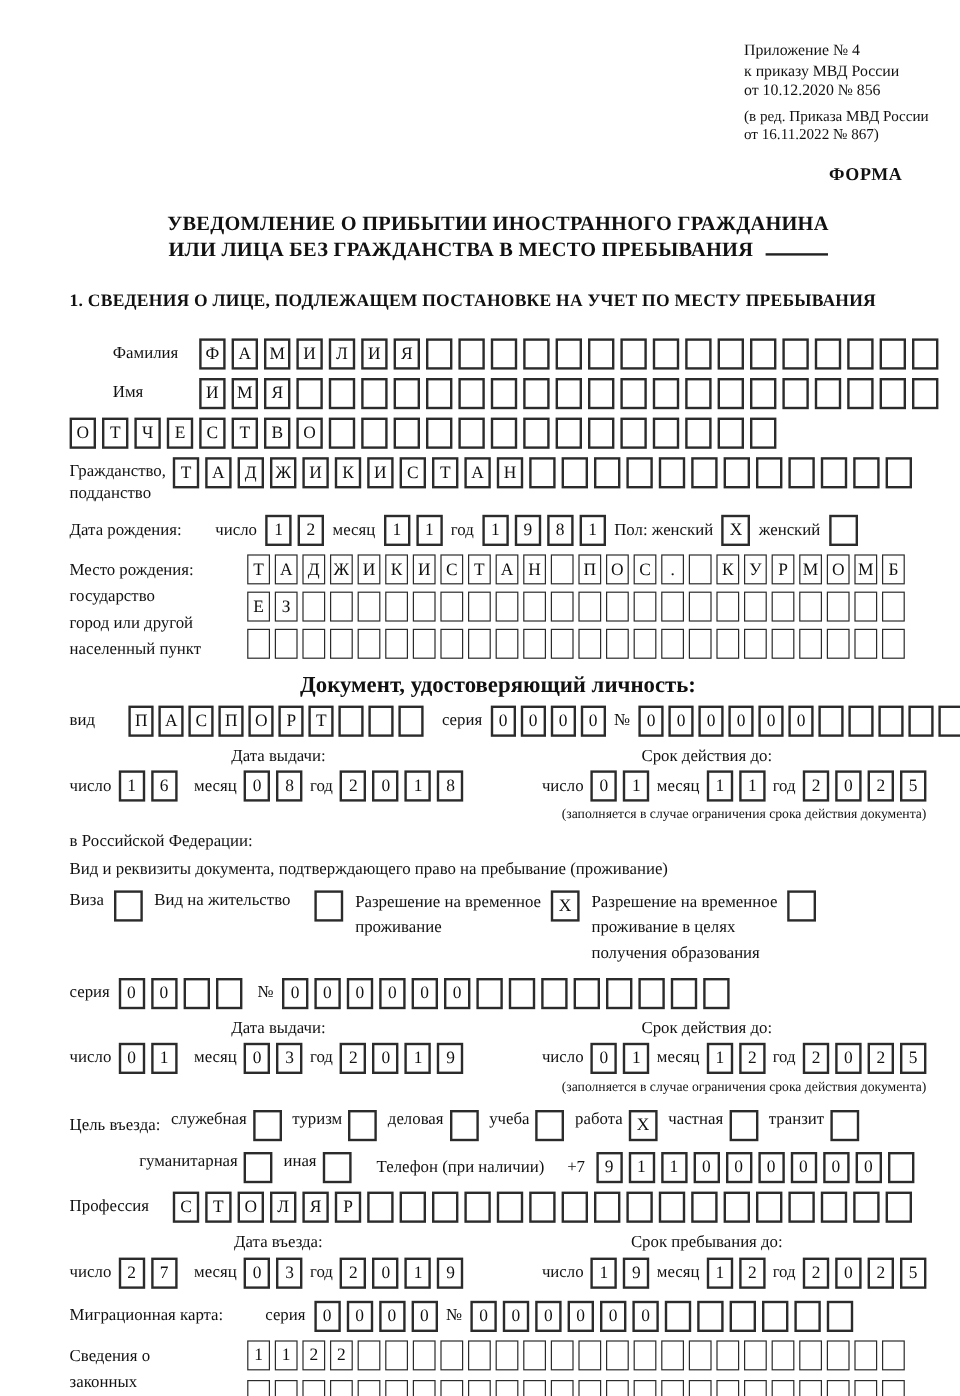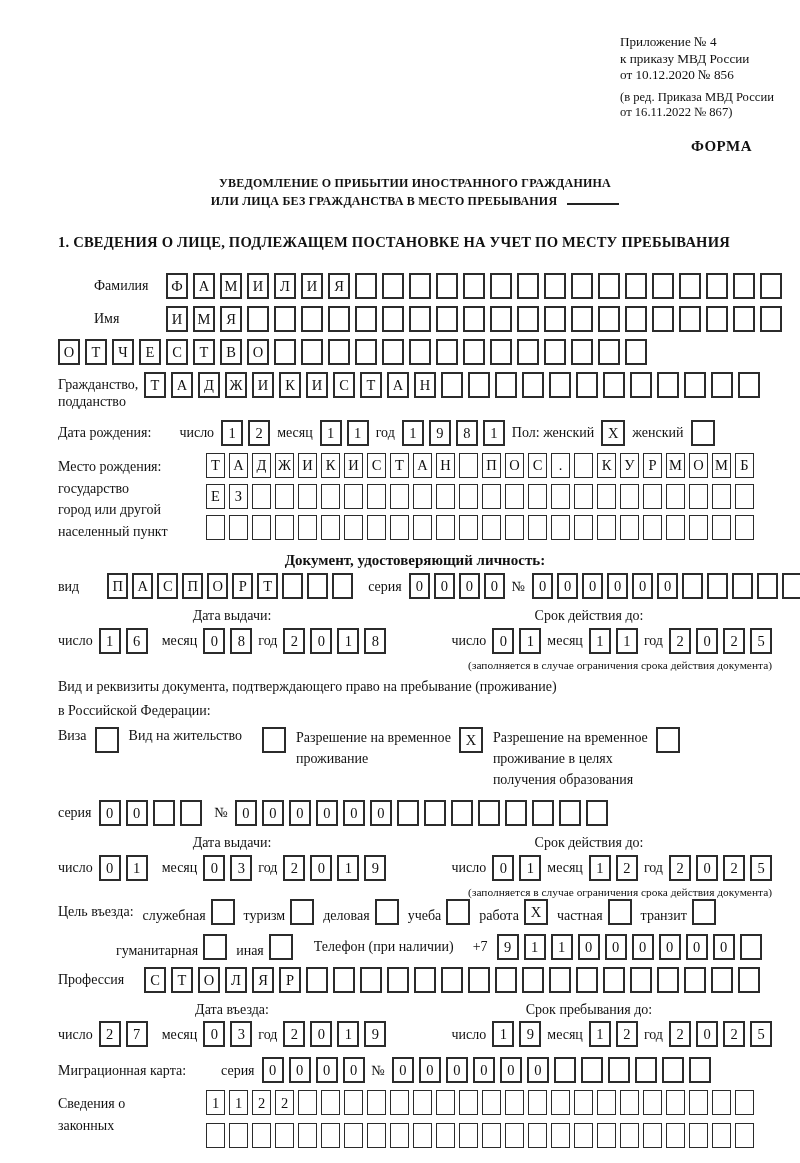--- a/index.html
+++ b/index.html
@@ -11,21 +11,21 @@
   }
   .page { width: 800px; min-height: 1163px; padding: 34px 28px 16px 58px; }
 
   
   .hdr { margin-left: 562px; width: 185px; font-size: 13.2px; }
   .hdr div { white-space: nowrap; }
   .hdr .ed { margin-top: 6px; font-size: 12.6px; }
   .forma { margin-top: 16px; margin-right: 20px; text-align: right; font-weight: bold; font-size: 15px; letter-spacing: .5px; }
 
   
-  .title { margin-top: 20px; text-align: center; font-weight: bold; font-size: 12px; letter-spacing: .2px; }
+  .title { margin-top: 20px; text-align: center; font-weight: bold; font-size: 17px; letter-spacing: .2px; }
   .title .ul { display: inline-block; width: 52px; border-bottom: 2px solid #222; height: 14px; margin-left: 10px; }
   .sec-heading { margin-top: 24px; font-weight: bold; font-size: 14.6px; letter-spacing: .2px; }
 
   
   .cells { display: inline-flex; gap: 5px; flex-wrap: nowrap; }
   .cell, .checkbox {
     flex: 0 0 auto; width: 22px; height: 26px;
     border: 2px solid #2b2b2b; background: #fff;
     display: inline-flex; align-items: center; justify-content: center;
     font-size: 14.5px; font-family: "Liberation Serif", serif;
@@ -40,39 +40,39 @@
   .frow { display: flex; align-items: flex-start; margin-top: 7px; }
   .flabel { flex: 0 0 auto; padding-top: 4px; }
   .w72 { width: 72px; margin-left: 36px; } .w104 { width: 104px; } .w86 { width: 86px; }
   .mlabel { flex: 0 0 148px; padding-top: 3px; }
   .mlabel div { line-height: 1.55; }
   .stack { display: flex; flex-direction: column; gap: 6px; }
 
   .inline-row { display: flex; align-items: center; margin-top: 9px; gap: 7px; flex-wrap: nowrap; }
   .inline-row .lbl { white-space: nowrap; }
 
-  .center-bold { text-align: center; font-weight: bold; font-size: 15px; margin-top: 8px; }
+  .center-bold { text-align: center; font-weight: bold; font-size: 19px; margin-top: 8px; }
 
   
   .daterow { display: flex; margin-top: 8px; }
   .dg-left { width: 348px; flex: 0 0 auto; }
   .dg-right { flex: 1 1 auto; }
   .dg-title { text-align: center; margin-bottom: 3px; }
   .dg-row { display: flex; align-items: center; gap: 6px; }
   .dg-row .lbl { white-space: nowrap; }
   .dg-note { font-size: 11.4px; margin-top: 4px; text-align: right; white-space: nowrap; }
 
   
   .permit-row { display: flex; align-items: flex-start; gap: 10px; margin-top: 8px; }
   .permit-item { display: flex; align-items: flex-start; gap: 8px; }
   .permit-text { line-height: 1.5; }
 
   
-  .purpose-row { display: flex; align-items: center; gap: 9px; flex-wrap: nowrap; }
-  .purpose-row .opt { display: flex; align-items: flex-end; gap: 5px; white-space: nowrap; }
+  .purpose-row { display: flex; align-items: center; gap: 9px; margin-top: 12px; flex-wrap: nowrap; }
+  .purpose-row .opt { display: flex; align-items: flex-start; gap: 5px; white-space: nowrap; }
   .indent58 { margin-left: 58px; }
   .gap14 { width: 14px; flex: 0 0 auto; }
 </style>
 </head>
 <body>
 
 <div class="page">
 
   <div class="hdr">
     <div>Приложение № 4</div>
@@ -403,22 +403,22 @@
             <span class="cell">2</span>
             <span class="cell">0</span>
             <span class="cell">2</span>
             <span class="cell">5</span>
           </span>
       </div>
       <div class="dg-note">(заполняется в случае ограничения срока действия документа)</div>
     </div>
   </div>
 
+  <div style="margin-top:6px">в Российской Федерации:</div>
   <div style="margin-top:6px">Вид и реквизиты документа, подтверждающего право на пребывание (проживание)</div>
-  <div style="margin-top:6px">в Российской Федерации:</div>
 
   <div class="permit-row">
     <div class="permit-item">
       <span>Виза</span>
       <span class="checkbox"></span>
     </div>
     <div class="permit-item">
       <span>Вид на жительство</span>
       <span class="checkbox" style="margin-left:12px"></span>
     </div>

